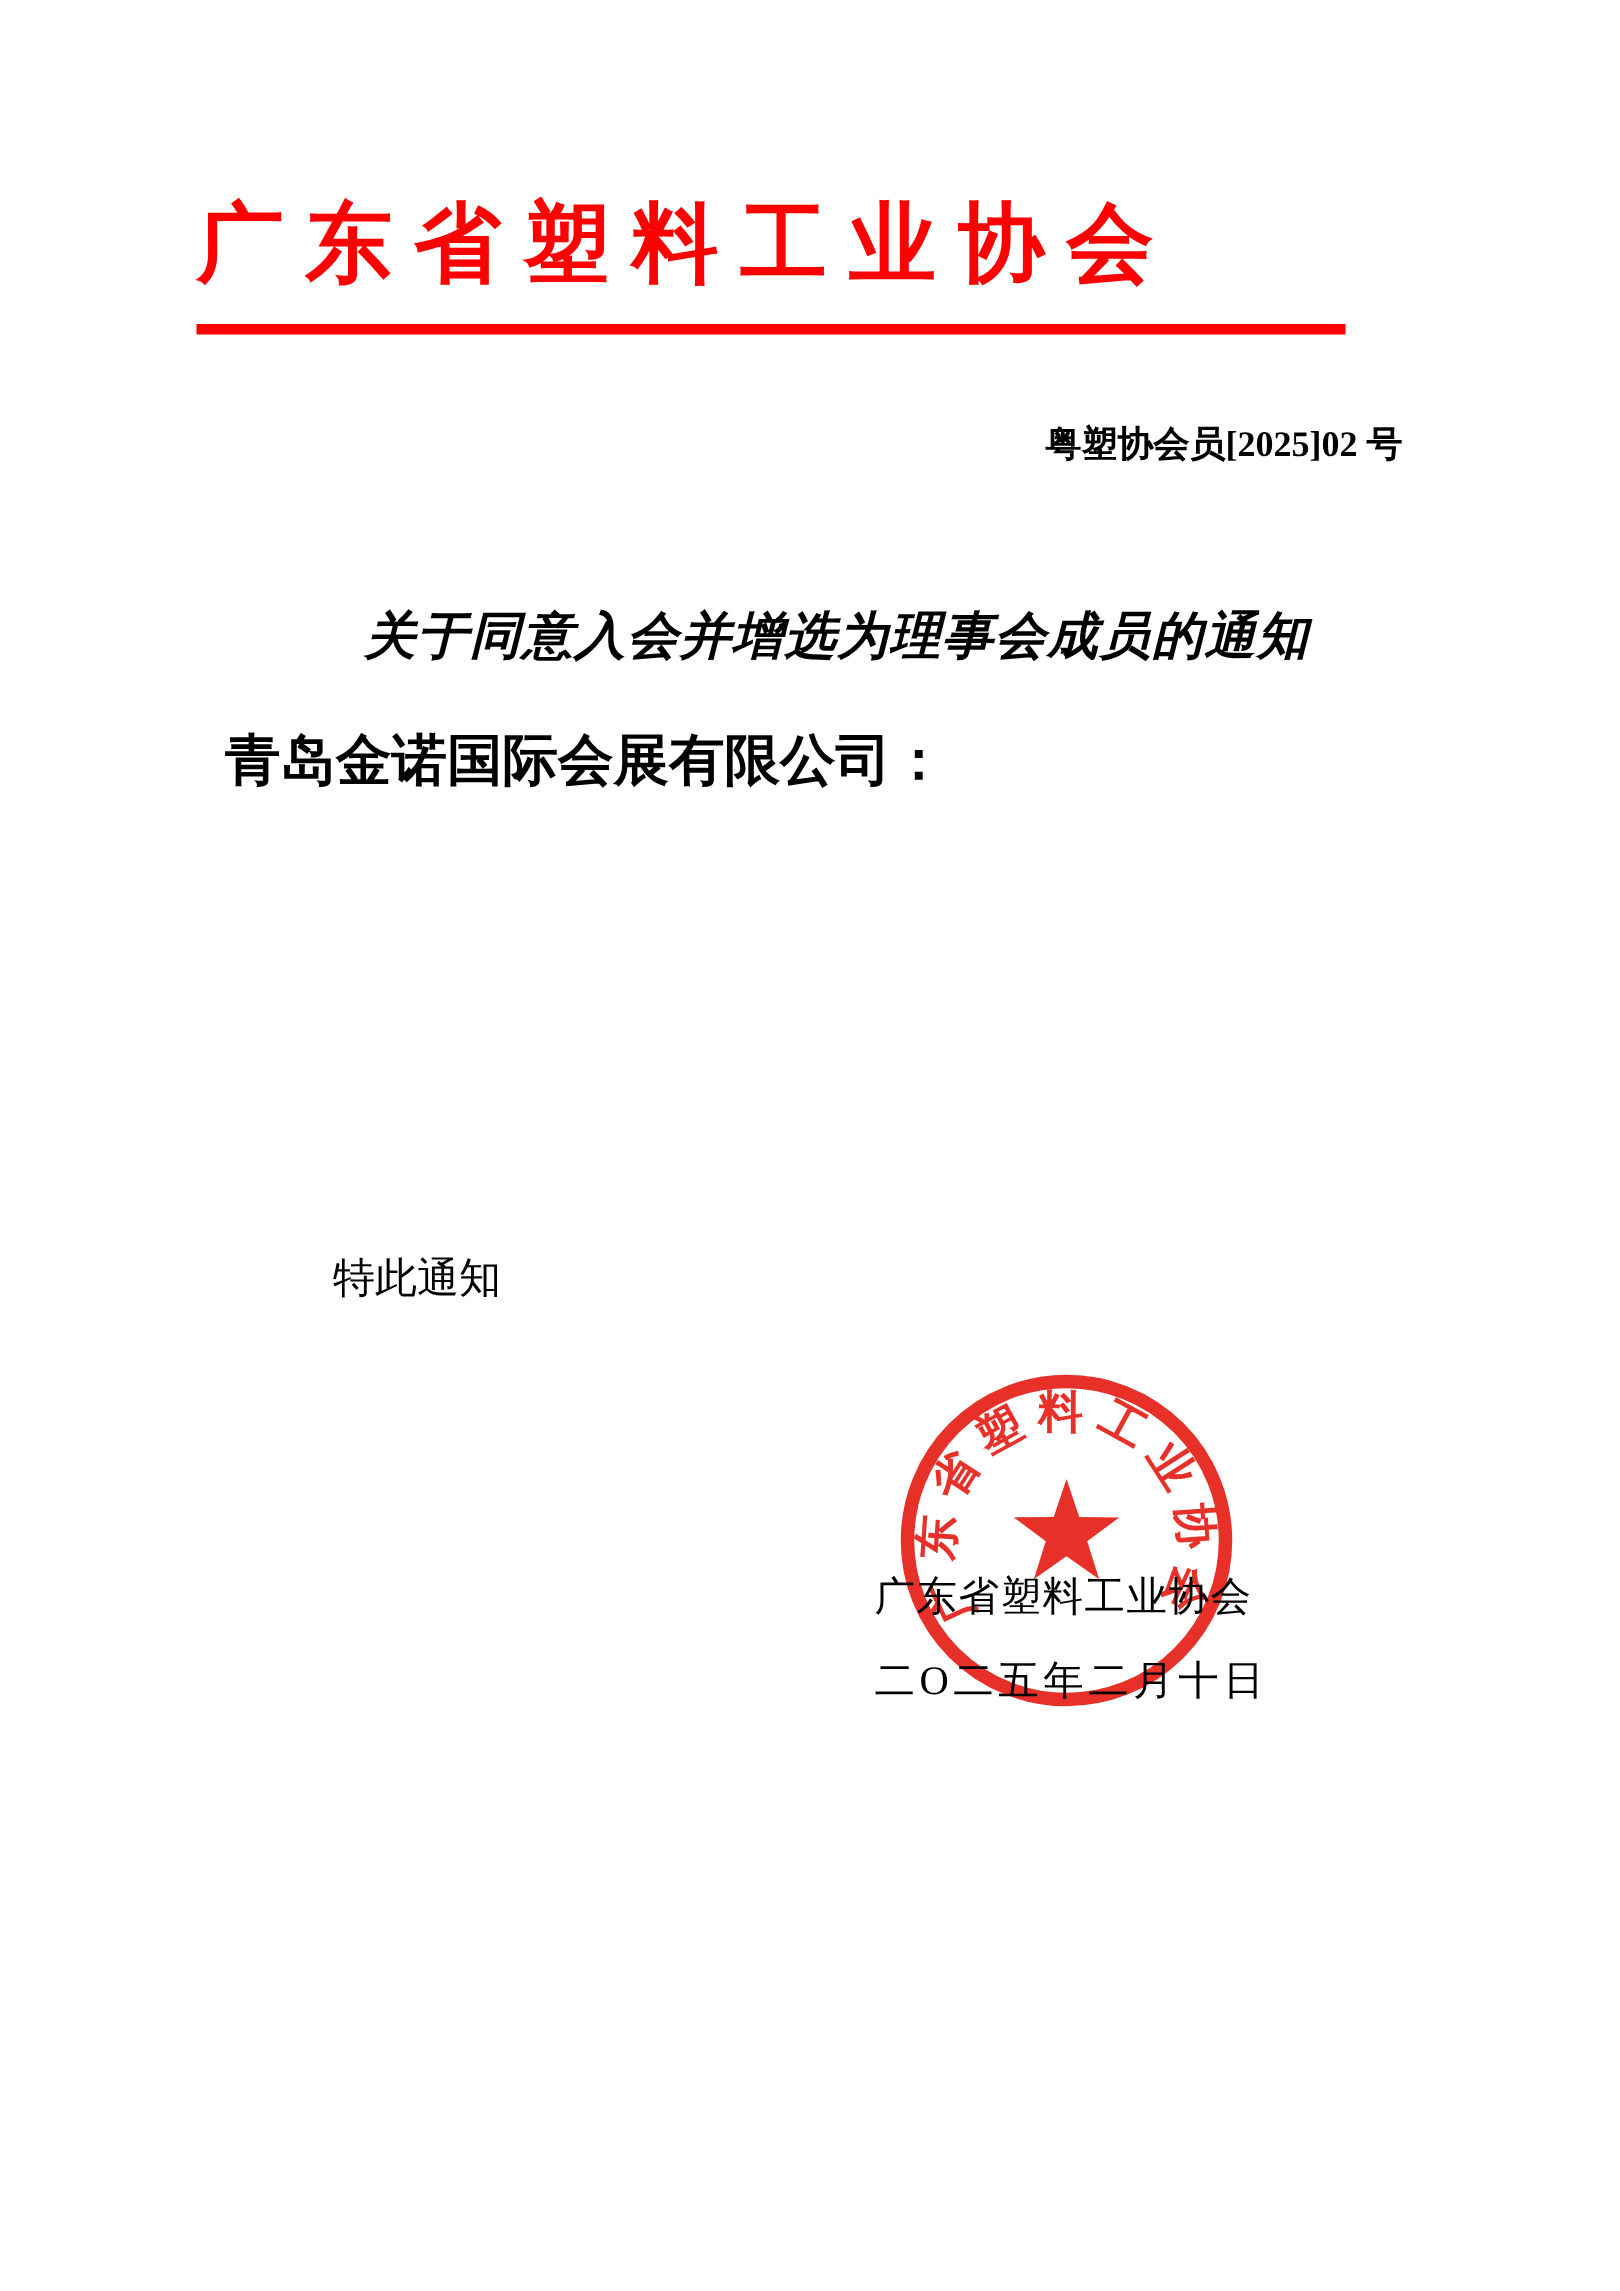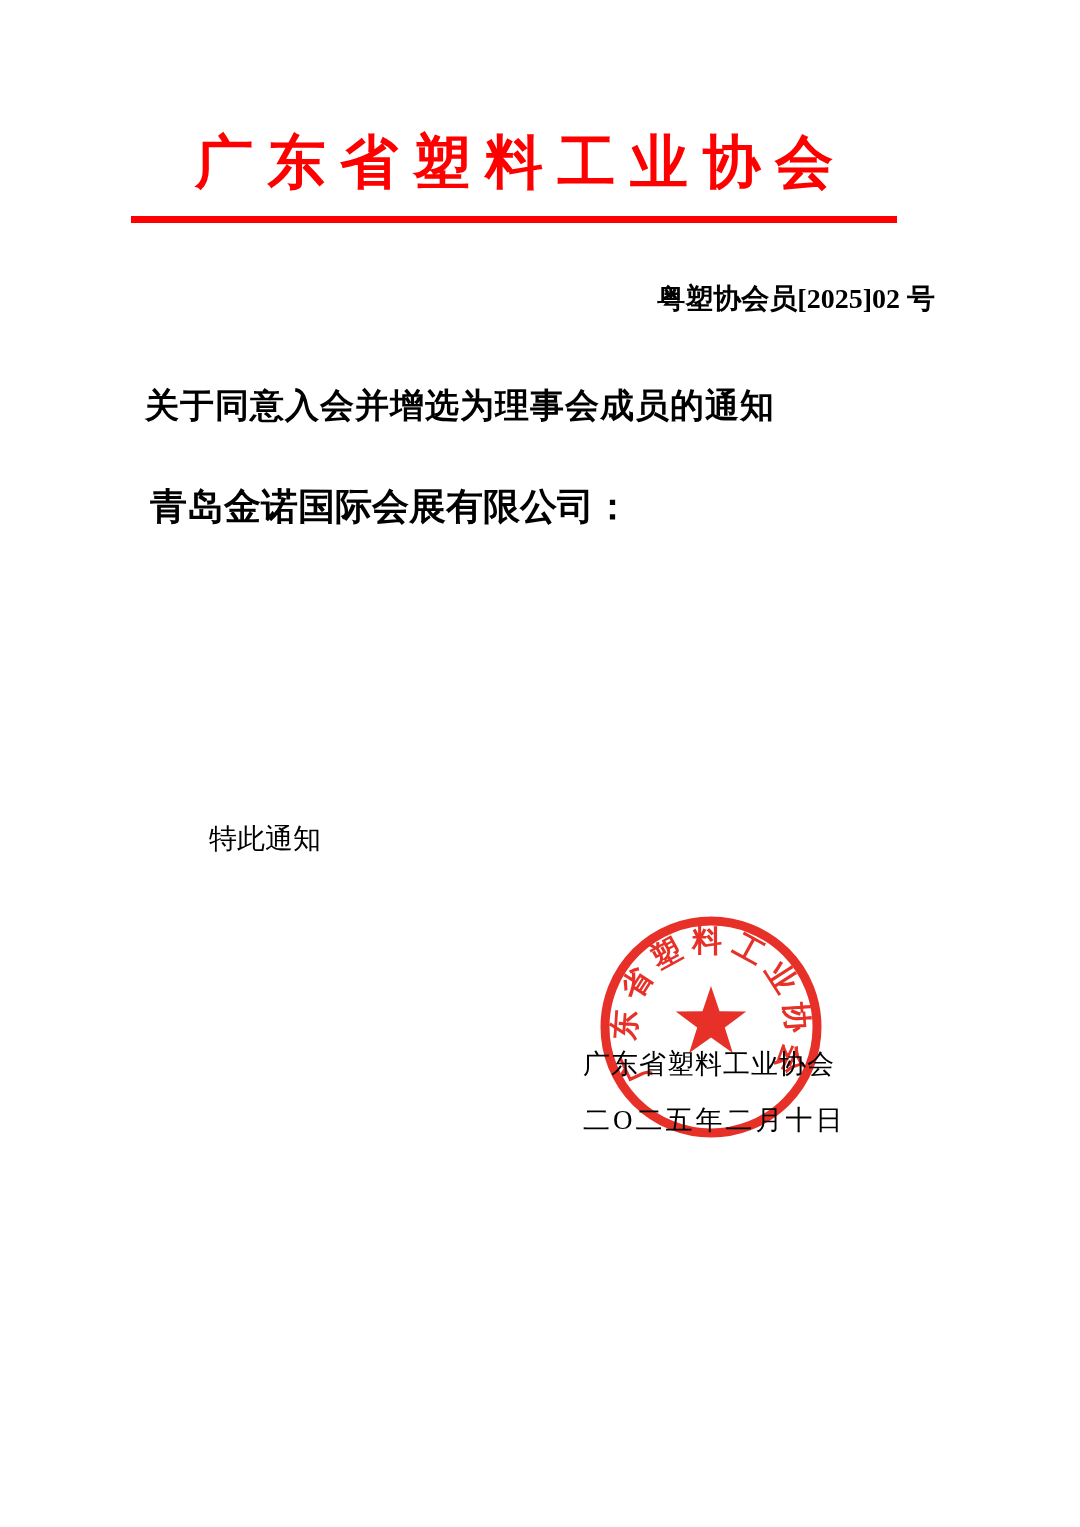--- a/index.html
+++ b/index.html
@@ -15,52 +15,53 @@
     margin: 0 auto;
     overflow: hidden;
     color: #000000;
     font-family: "Liberation Serif", "DejaVu Serif", serif;
   }
   .letterhead-title {
     position: absolute;
     top: 124px;
     left: 131px;
     width: 766px;
-    text-align: center;
     white-space: nowrap;
     font-size: 58px;
     font-weight: 700;
     color: #fe0000;
   }
   .letterhead-rule {
     position: absolute;
     top: 216px;
     left: 131px;
     width: 766px;
     height: 7px;
     background: #fe0000;
   }
   .doc-number {
     position: absolute;
     top: 280px;
     left: 145px;
     width: 790px;
     text-align: right;
-    font-size: 28px;
+    font-size: 24px;
     font-weight: 700;
   }
   .doc-title {
     position: absolute;
     top: 383px;
     left: 145px;
     width: 790px;
-    margin: 0;
+    margin: 18px;
+    text-align: center;
     font-size: 34px;
     font-weight: 700;
     letter-spacing: 1px;
+    font-style: italic;
   }
   .recipient {
     position: absolute;
     top: 482px;
     left: 150px;
     font-size: 37px;
     font-weight: 700;
   }
   .body-par {
     position: absolute;
@@ -70,21 +71,21 @@
     margin: 0;
     font-size: 27px;
     line-height: 55px;
     text-align: justify;
     text-indent: 2em;
   }
   .closing-notice {
     position: absolute;
     top: 817px;
     left: 150px;
-    margin: 3px;
+    margin: 16px;
     font-size: 28px;
     text-indent: 2em;
   }
   .signature-org {
     position: absolute;
     top: 1046px;
     left: 583px;
     font-size: 27px;
     letter-spacing: 1px;
   }

